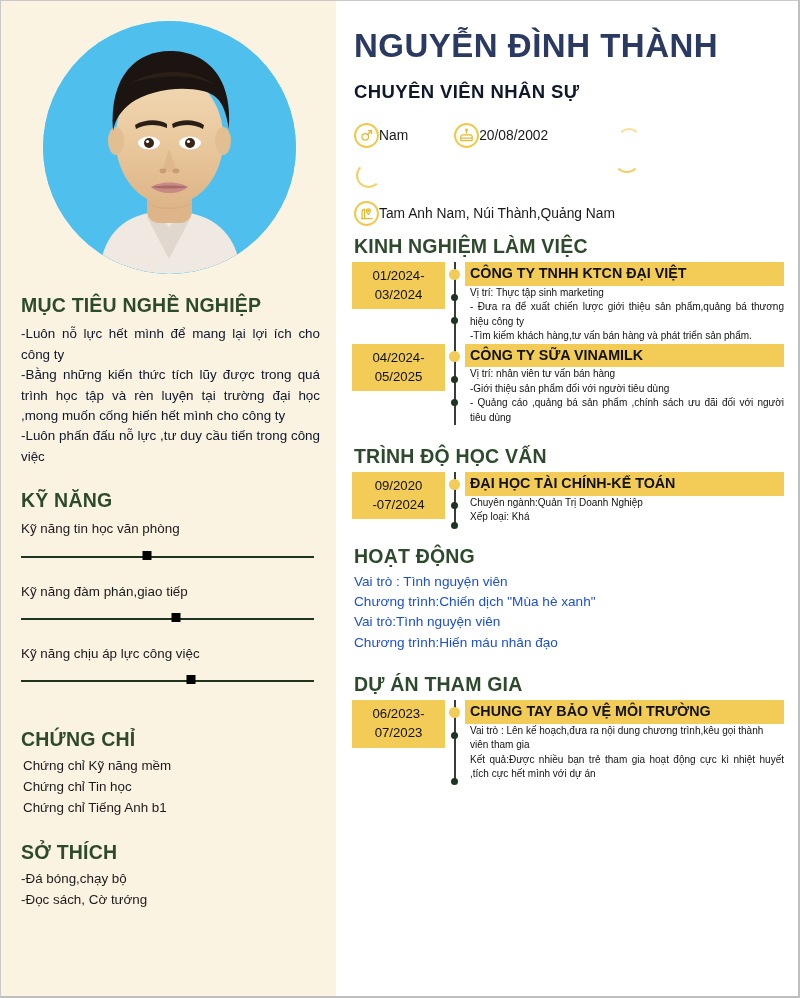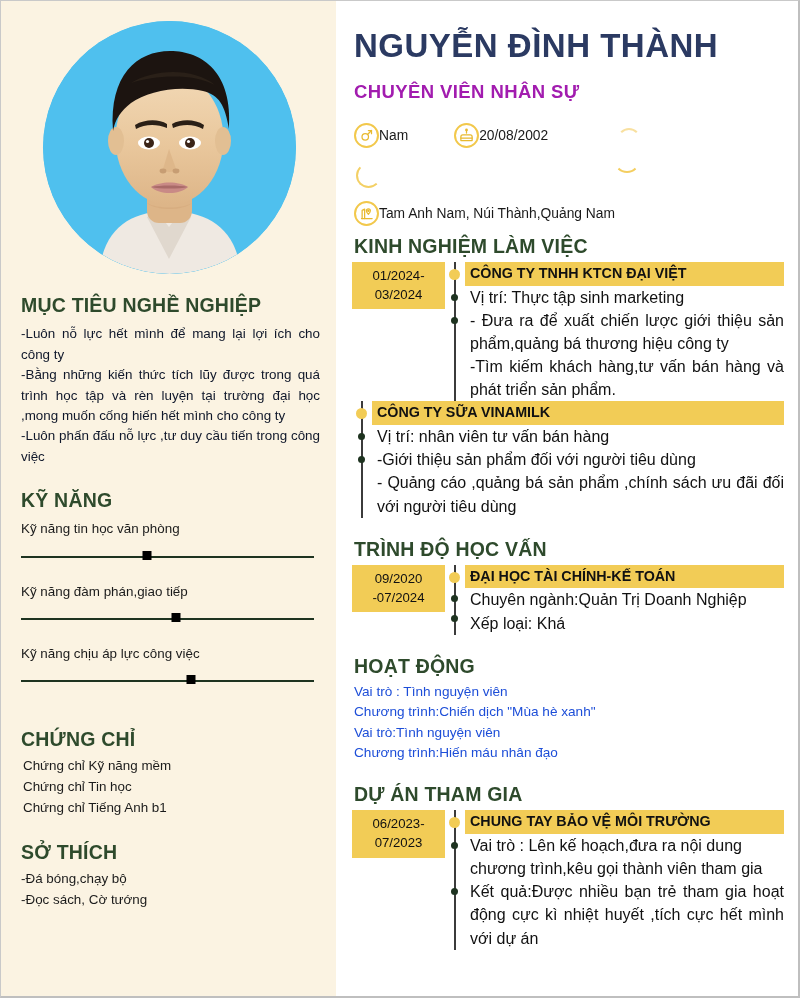--- a/index.html
+++ b/index.html
@@ -98,21 +98,21 @@
     font-size: 33px;
     font-weight: bold;
     color: #2B3A62;
     letter-spacing: 0.5px;
     line-height: 1.15;
     margin: 0 0 16px 2px;
   }
   .role {
     font-size: 18.5px;
     font-weight: bold;
-    color: #a21caf;
+    color: #0f172a;
     letter-spacing: 0.4px;
     margin: 12px 0 0 2px;
   }
 
   .contact-block { margin-top: 20px; position: relative; height: 112px; }
   .contact-row { display: flex; align-items: center; }
   .contact-row.r1 { position: absolute; top: 0; left: 2px; }
   .contact-row.r1 .spacer { width: 46px; }
   .contact-row.r3 { position: absolute; top: 78px; left: 2px; }
   .cicon {
@@ -184,21 +184,21 @@
   .entry-body { flex: 1 1 auto; min-width: 0; }
   .entry-title {
     background: #F2CC56;
     font-size: 14.3px;
     font-weight: bold;
     color: #111;
     padding: 2px 4px 3px 5px;
     line-height: 1.3;
   }
   .entry-line {
-    font-size: 16px;
+    font-size: 10px;
     color: #111;
     line-height: 1.45;
     padding-left: 5px;
     text-align: justify;
   }
   .entry-line.nojust { text-align: left; }
   .plain-line {
     font-size: 13.6px;
     color: #1d4ed8;
     line-height: 1.5;
@@ -376,20 +376,21 @@
         </div>
         <div class="entry-body">
           <div class="entry-title">CÔNG TY TNHH KTCN ĐẠI VIỆT</div>
           <div class="entry-line nojust">Vị trí: Thực tập sinh marketing</div>
           <div class="entry-line">- Đưa ra để xuất chiến lược giới thiệu sản phẩm,quảng bá thương hiệu công ty</div>
           <div class="entry-line">-Tìm kiếm khách hàng,tư vấn bán hàng và phát triển sản phẩm.</div>
         </div>
       </div>
 
       <div class="entry">
+        <div class="date-badge">04/2024-05/2025</div>
         <div class="rail">
           <div class="line"></div>
           <div class="dot"></div>
           <div class="dot small" style="top:32px"></div>
           <div class="dot small" style="top:55px"></div>
         </div>
         <div class="entry-body">
           <div class="entry-title">CÔNG TY SỮA VINAMILK</div>
           <div class="entry-line nojust">Vị trí: nhân viên tư vấn bán hàng</div>
           <div class="entry-line">-Giới thiệu sản phẩm đối với người tiêu dùng</div>

